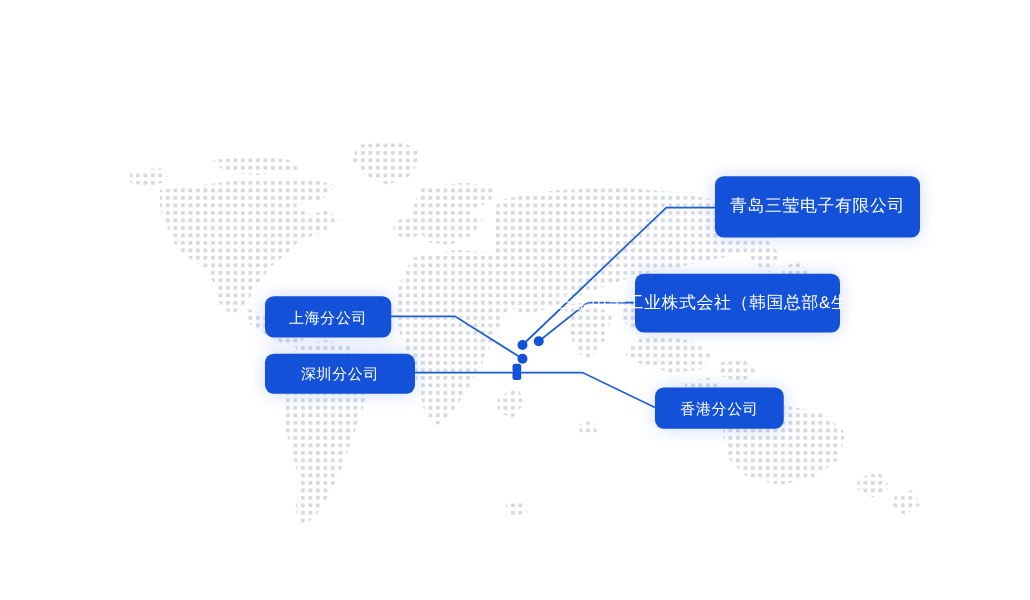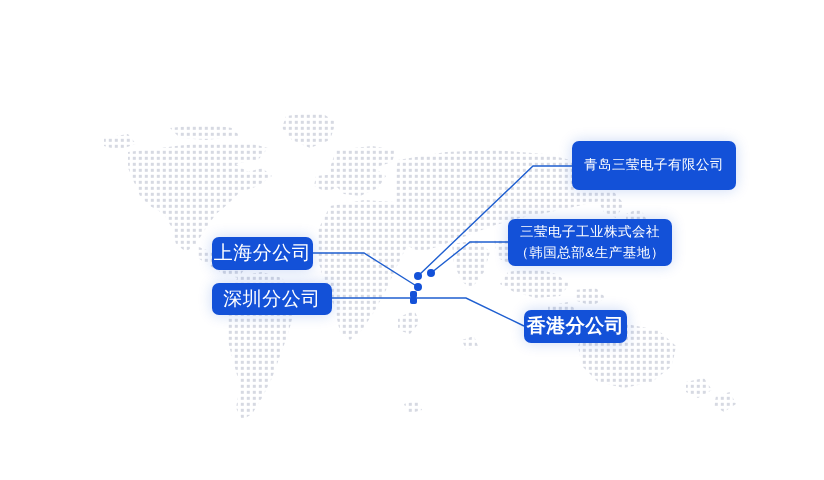--- a/index.html
+++ b/index.html
@@ -29,44 +29,44 @@
     width: 824px;
     height: 480px;
   }
   .callout {
     position: absolute;
     background: #1351d8;
     color: #ffffff;
     border-radius: 7px;
     box-sizing: border-box;
     display: flex;
-    flex-direction: column;
+    flex-direction: row;
     align-items: center;
     justify-content: center;
     text-align: center;
     letter-spacing: 0.5px;
     box-shadow: 0 0 14px rgba(19, 81, 216, 0.22);
     z-index: 5;
   }
   .callout .ln {
     display: block;
     white-space: nowrap;
     line-height: 1.5;
   }
   .callout-two-line {
     font-size: 13.5px;
   }
   .callout-one-line {
-    font-size: 19px;
+    font-size: 12px;
   }
   #c-qingdao { left: 572px; top: 141px; width: 164px; height: 49px; }
   #c-korea   { left: 508px; top: 219px; width: 164px; height: 47px; }
   #c-shanghai{ left: 212px; top: 237px; width: 101px; height: 33px; }
   #c-shenzhen{ left: 212px; top: 283px; width: 120px; height: 32px; }
-  #c-hongkong{ left: 524px; top: 310px; width: 103px; height: 33px; font-weight: bold; }
+  #c-hongkong{ left: 524px; top: 310px; width: 103px; height: 33px; }
   .node-dot {
     position: absolute;
     background: #1351d8;
     border-radius: 50%;
     z-index: 4;
   }
   .node-sq {
     position: absolute;
     background: #1351d8;
     z-index: 4;

